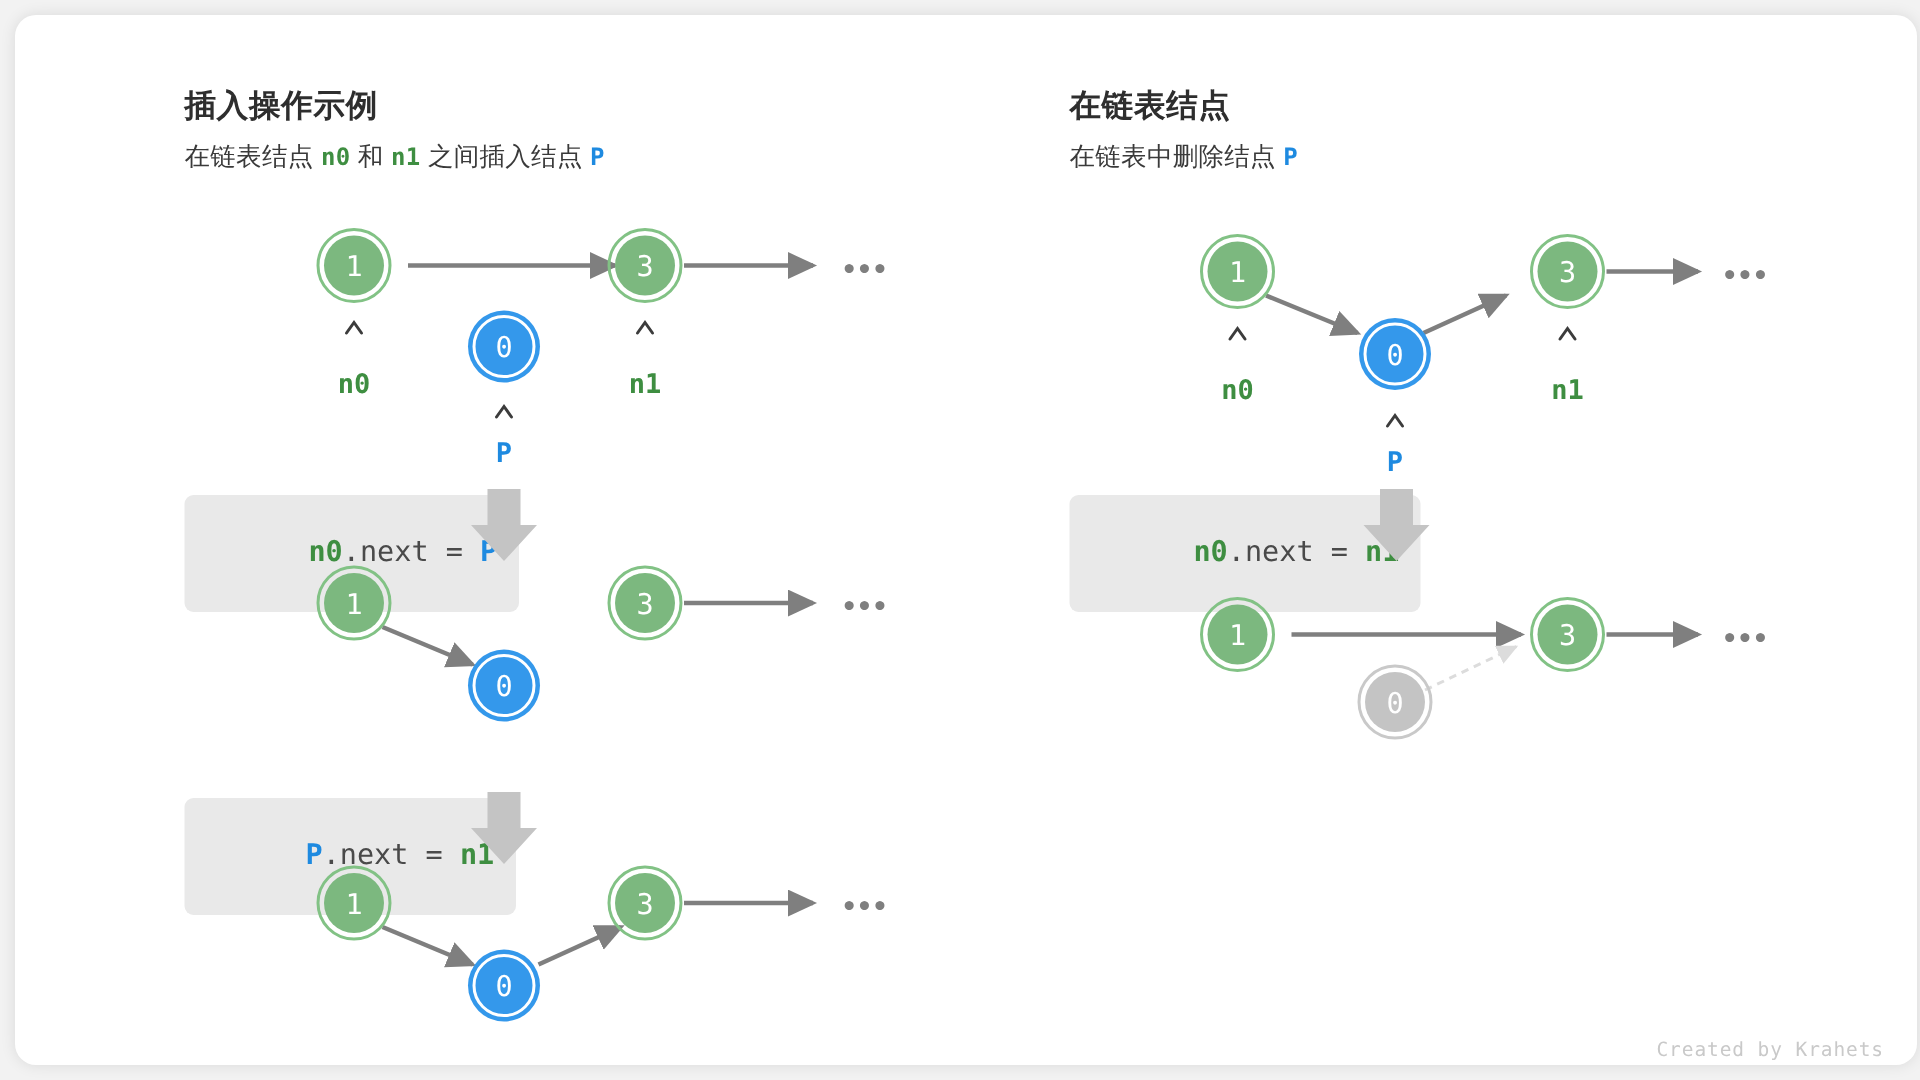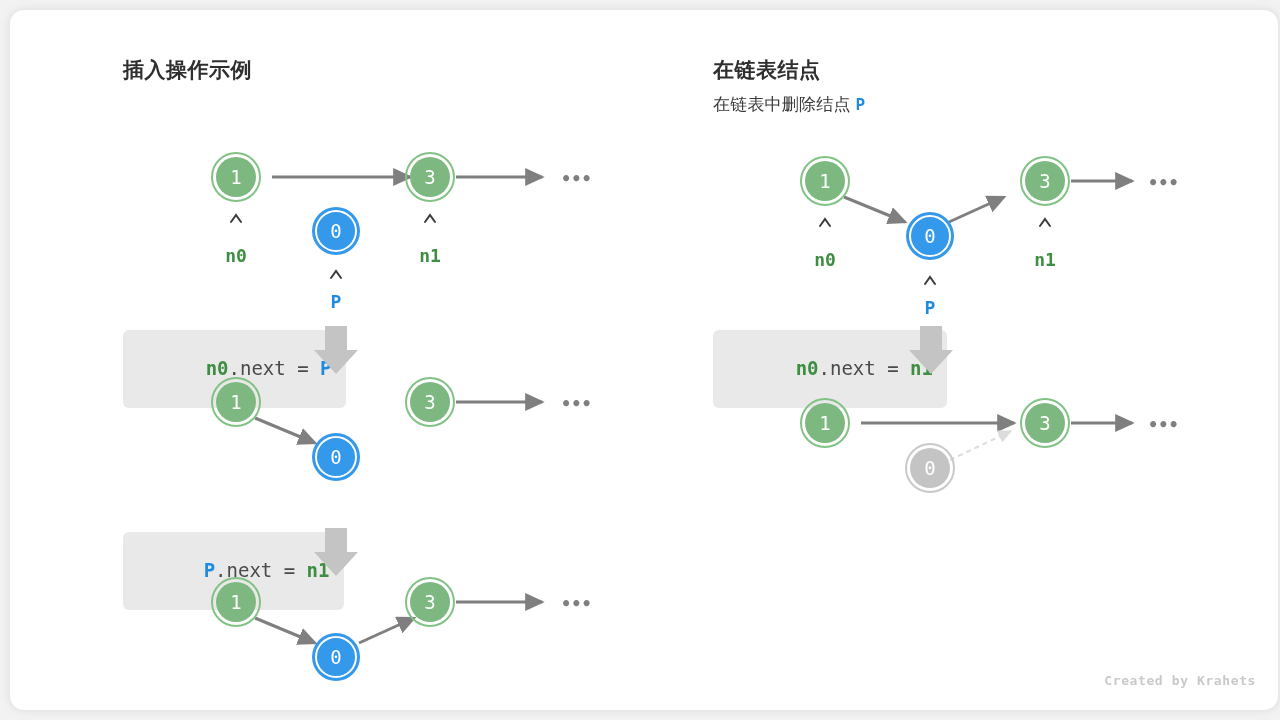--- a/index.html
+++ b/index.html
@@ -98,37 +98,39 @@
     stroke: #3c3c3c;
     stroke-width: 2;
     fill: none;
     stroke-linecap: round;
   }
 
   
   #credit {
     position: absolute;
     right: 22px;
-    bottom: 22px;
+    bottom: 2px;
     font-family: "DejaVu Sans Mono", "Liberation Mono", monospace;
     font-size: 13px;
     color: #c9c9c9;
     letter-spacing: 0.6px;
     white-space: nowrap;
-    font-weight: bold;
   }
 </style>
 </head>
 <body>
 
 <div id="canvas">
   <div id="card">
 
     <div class="panel-title" style="left:113px; top:46px;">插入操作示例</div>
 
+    <div class="panel-sub" style="left:113px; top:83px;">
+      <span>在链表结点 </span><span class="mono g">n0</span><span> 和 </span><span class="mono g">n1</span><span> 之间插入结点 </span><span class="mono b">P</span>
+    </div>
 
     <div class="code-chip" style="left:113px; top:320px;text-align:right;">
       <span class="tok-g">n0</span><span class="tok-n">.next = </span><span class="tok-b">P</span>
     </div>
 
     <div class="code-chip" style="left:113px; top:522px;padding-left:12px;">
       <span class="tok-b">P</span><span class="tok-n">.next = </span><span class="tok-g">n1</span>
     </div>
 
     <div class="panel-title" style="left:703px; top:46px;">在链表结点</div>

